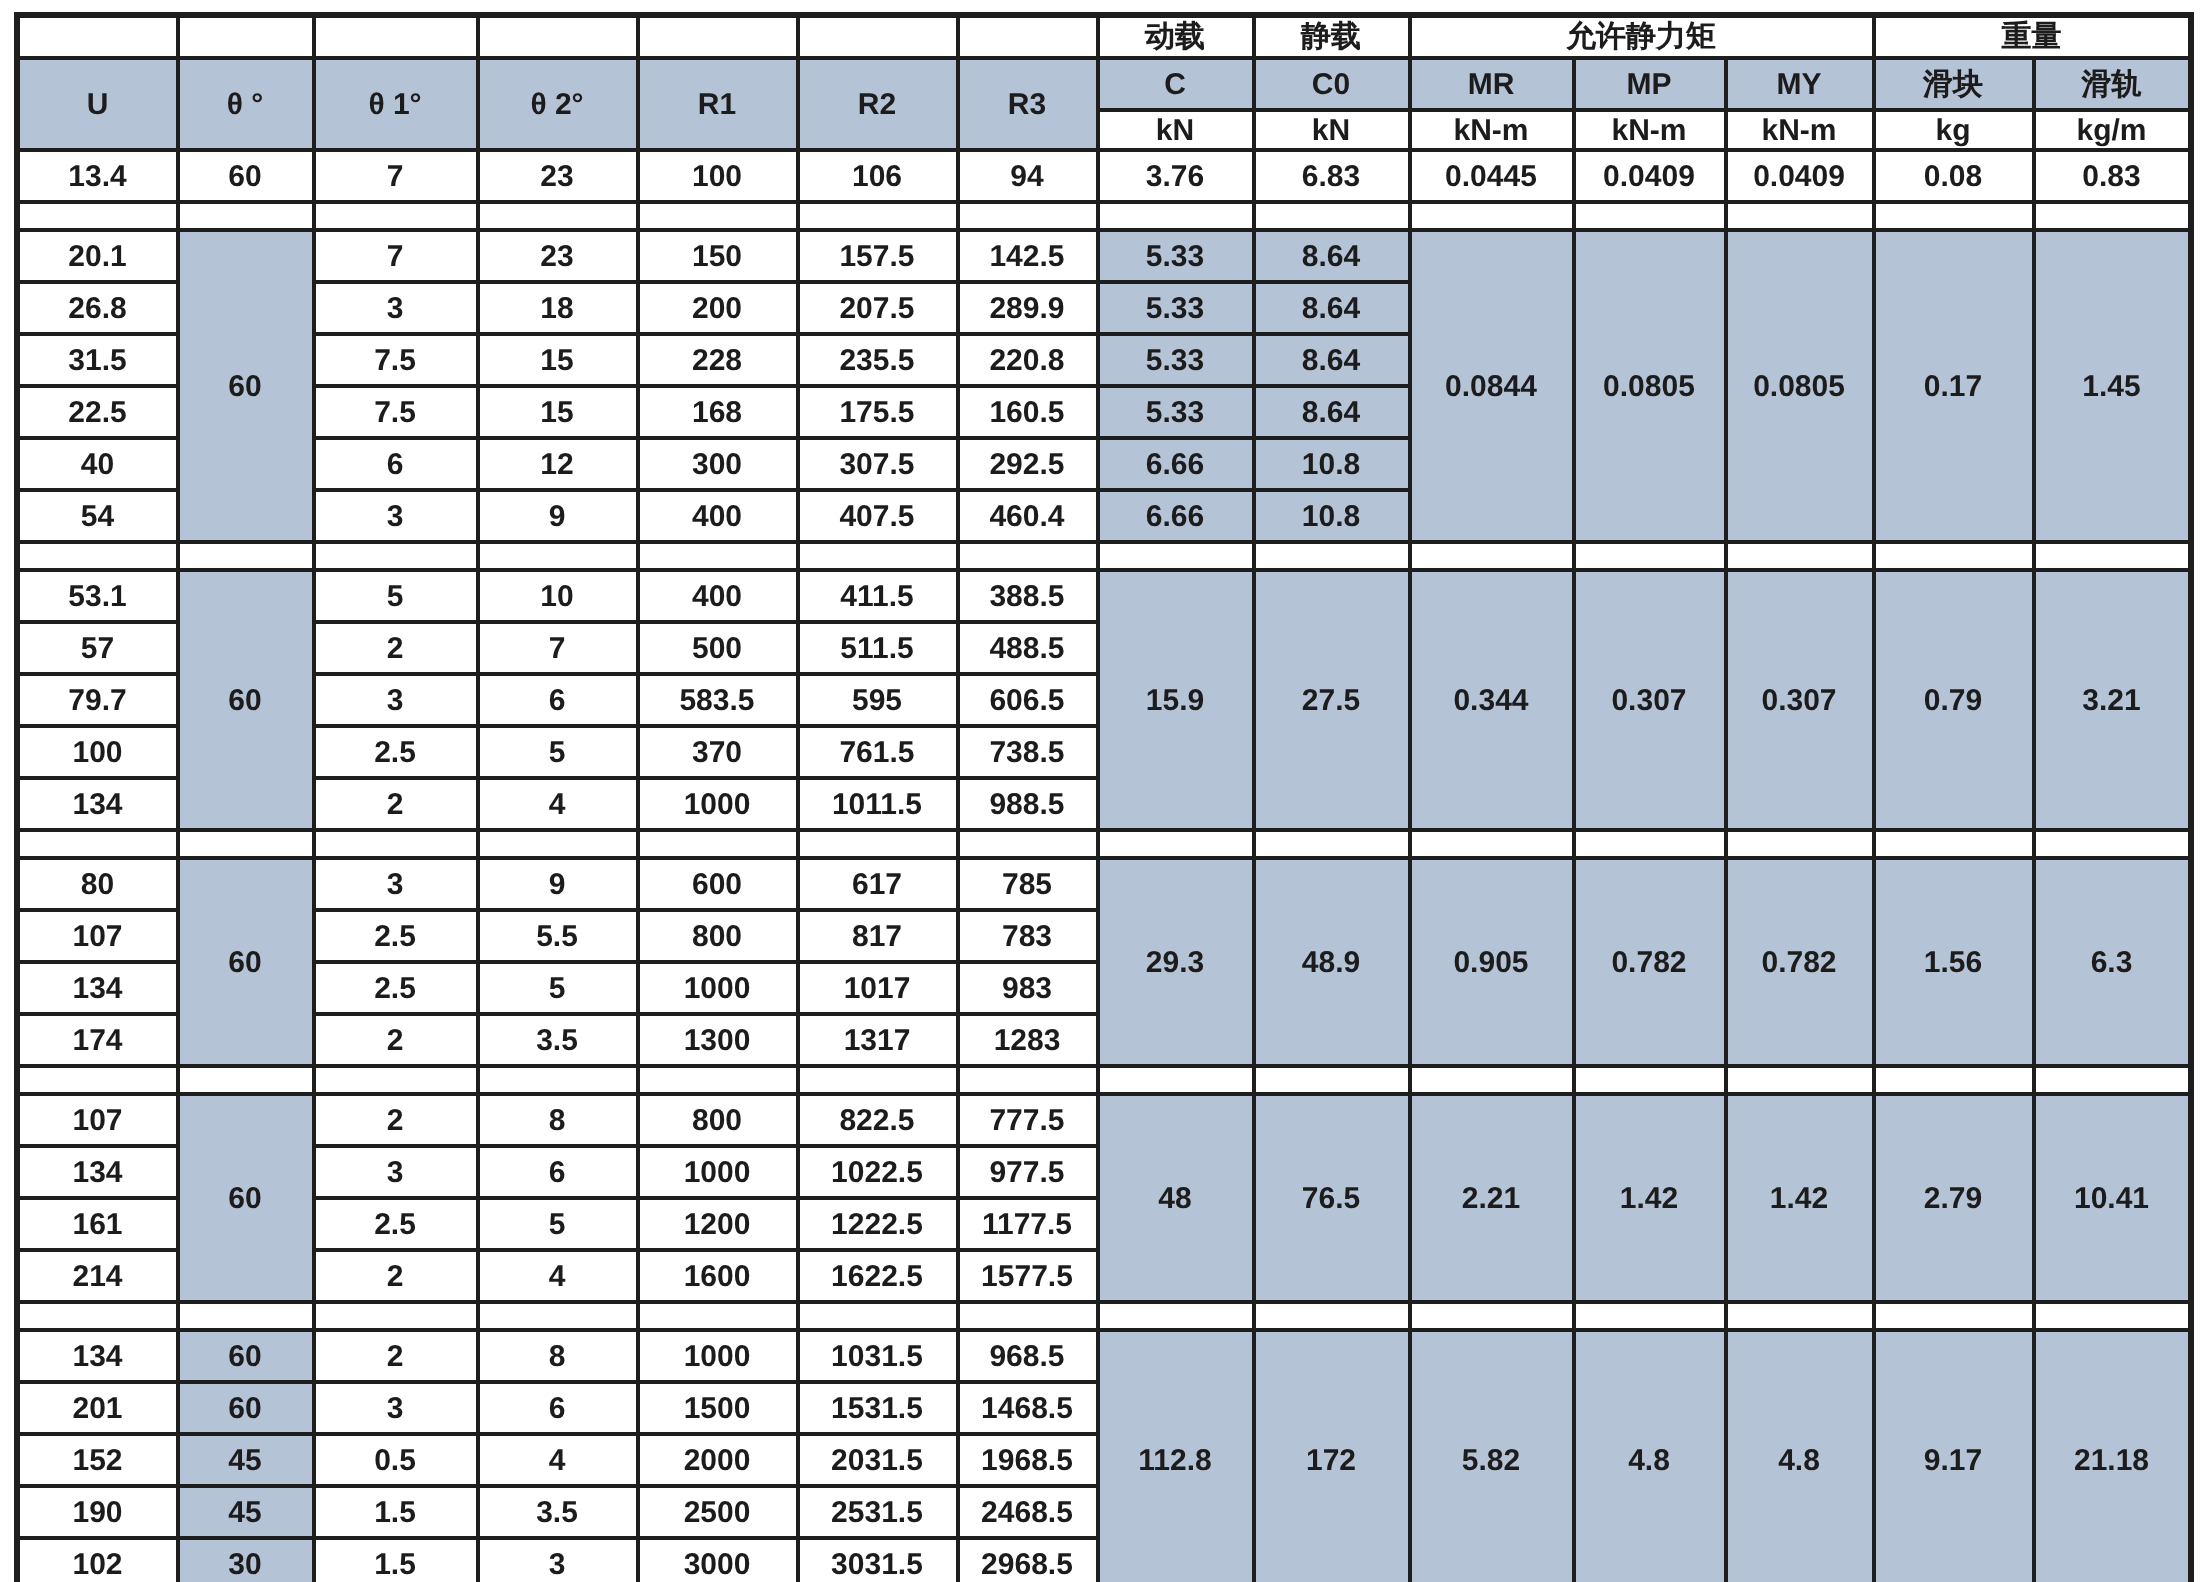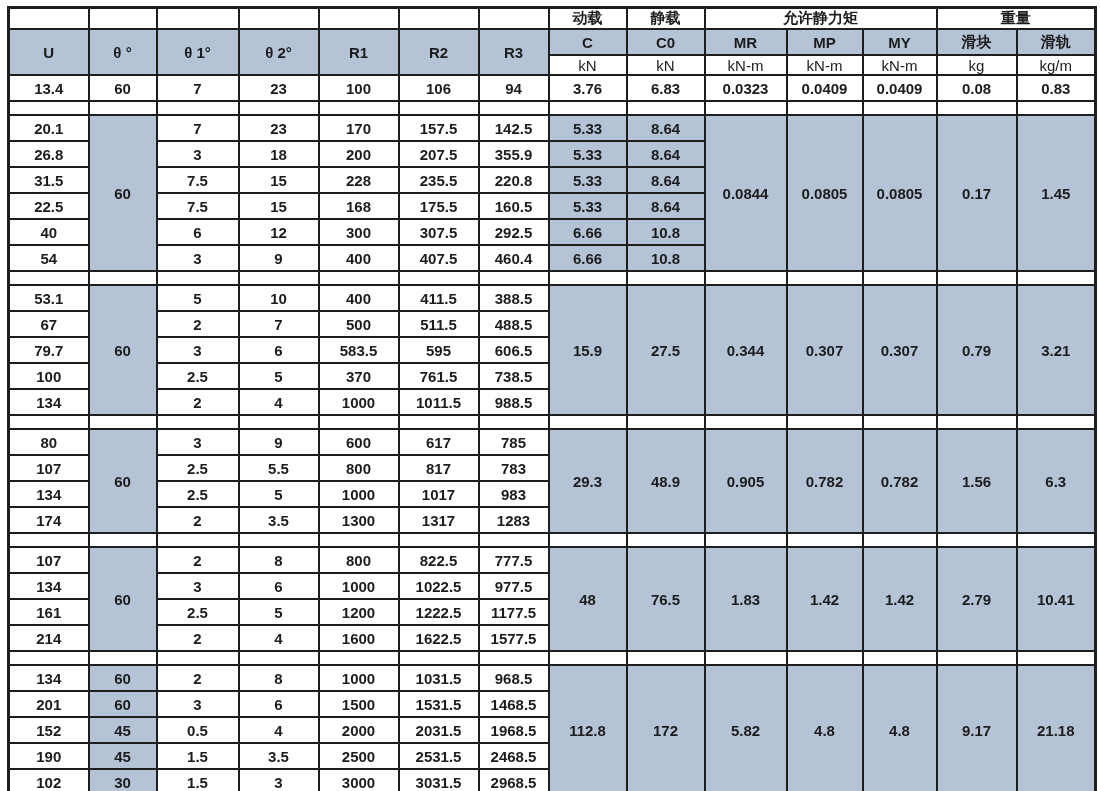--- a/index.html
+++ b/index.html
@@ -1,21 +1,21 @@
 <!DOCTYPE html>
 <html><head>
 <meta charset="utf-8">
 <style>
   html,body{margin:0;padding:0;background:#fff;}
   body{width:1100px;height:791px;position:relative;font-family:"Liberation Sans",sans-serif;}
   table{position:absolute;left:7px;top:6px;width:1087px;border-collapse:collapse;table-layout:fixed;border:3px solid #1e1e1e;}
   td,th{border:2px solid #1e1e1e;text-align:center;vertical-align:middle;font-size:15px;font-weight:bold;color:#1c1c1c;height:24px;padding:0 1px;overflow:hidden;white-space:nowrap;}
   .sh{background:#b5c3d6;}
   tr.grp td{height:16px;}
-  tr.units td{height:18px;font-weight:normal;}
+  tr.units td{height:18px;font-weight:bold;}
   tr.spacer td{height:12px;}
 </style>
 </head>
 <body>
 
 <table>
   <colgroup>
     <col style="width:80px">
       <col style="width:68px">
       <col style="width:82px">
@@ -76,21 +76,21 @@
     <tr>
       <td>13.4</td>
       <td>60</td>
       <td>7</td>
       <td>23</td>
       <td>100</td>
       <td>106</td>
       <td>94</td>
       <td>3.76</td>
       <td>6.83</td>
-      <td>0.0323</td>
+      <td>0.0445</td>
       <td>0.0409</td>
       <td>0.0409</td>
       <td>0.08</td>
       <td>0.83</td>
     </tr>
     <tr class="spacer">
       <td></td>
         <td></td>
         <td></td>
         <td></td>
@@ -104,38 +104,38 @@
         <td></td>
         <td></td>
         <td></td>
     </tr>
 
     <tr>
       <td>20.1</td>
       <td rowspan="6" class="sh">60</td>
       <td>7</td>
       <td>23</td>
-      <td>170</td>
+      <td>150</td>
       <td>157.5</td>
       <td>142.5</td>
       <td class="sh">5.33</td>
       <td class="sh">8.64</td>
       <td rowspan="6" class="sh">0.0844</td>
       <td rowspan="6" class="sh">0.0805</td>
       <td rowspan="6" class="sh">0.0805</td>
       <td rowspan="6" class="sh">0.17</td>
       <td rowspan="6" class="sh">1.45</td>
     </tr>
     <tr>
       <td>26.8</td>
         <td>3</td>
         <td>18</td>
         <td>200</td>
         <td>207.5</td>
-        <td>355.9</td>
+        <td>289.9</td>
         <td class="sh">5.33</td>
         <td class="sh">8.64</td>
     </tr>
     <tr>
       <td>31.5</td>
         <td>7.5</td>
         <td>15</td>
         <td>228</td>
         <td>235.5</td>
         <td>220.8</td>
@@ -199,21 +199,21 @@
       <td>388.5</td>
       <td rowspan="5" class="sh">15.9</td>
       <td rowspan="5" class="sh">27.5</td>
       <td rowspan="5" class="sh">0.344</td>
       <td rowspan="5" class="sh">0.307</td>
       <td rowspan="5" class="sh">0.307</td>
       <td rowspan="5" class="sh">0.79</td>
       <td rowspan="5" class="sh">3.21</td>
     </tr>
     <tr>
-      <td>67</td>
+      <td>57</td>
         <td>2</td>
         <td>7</td>
         <td>500</td>
         <td>511.5</td>
         <td>488.5</td>
     </tr>
     <tr>
       <td>79.7</td>
         <td>3</td>
         <td>6</td>
@@ -314,21 +314,21 @@
     <tr>
       <td>107</td>
       <td rowspan="4" class="sh">60</td>
       <td>2</td>
       <td>8</td>
       <td>800</td>
       <td>822.5</td>
       <td>777.5</td>
       <td rowspan="4" class="sh">48</td>
       <td rowspan="4" class="sh">76.5</td>
-      <td rowspan="4" class="sh">1.83</td>
+      <td rowspan="4" class="sh">2.21</td>
       <td rowspan="4" class="sh">1.42</td>
       <td rowspan="4" class="sh">1.42</td>
       <td rowspan="4" class="sh">2.79</td>
       <td rowspan="4" class="sh">10.41</td>
     </tr>
     <tr>
       <td>134</td>
         <td>3</td>
         <td>6</td>
         <td>1000</td>

